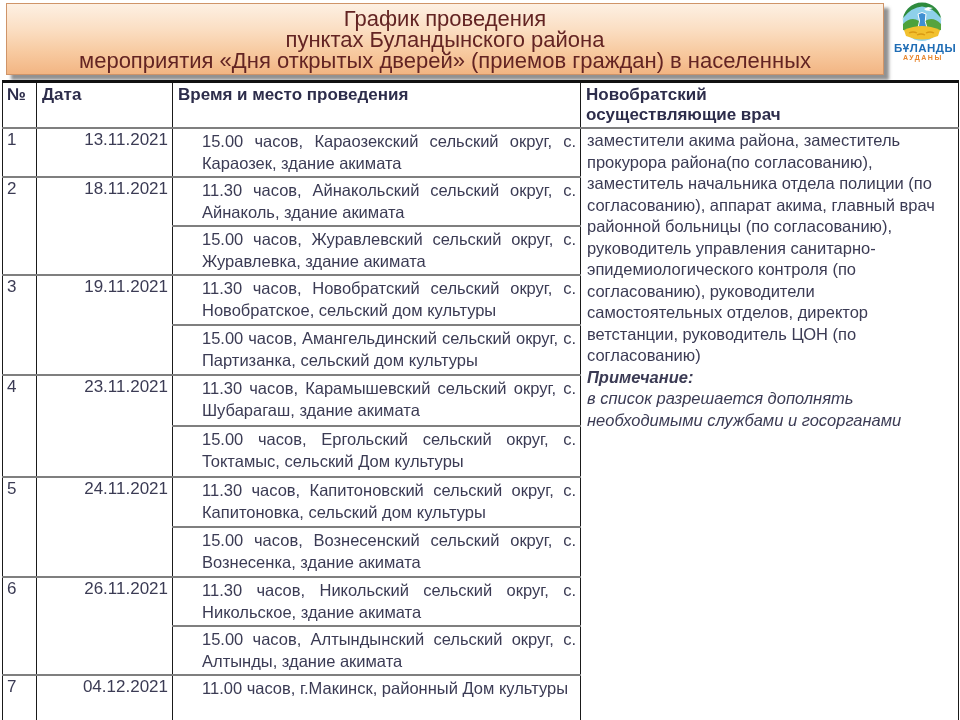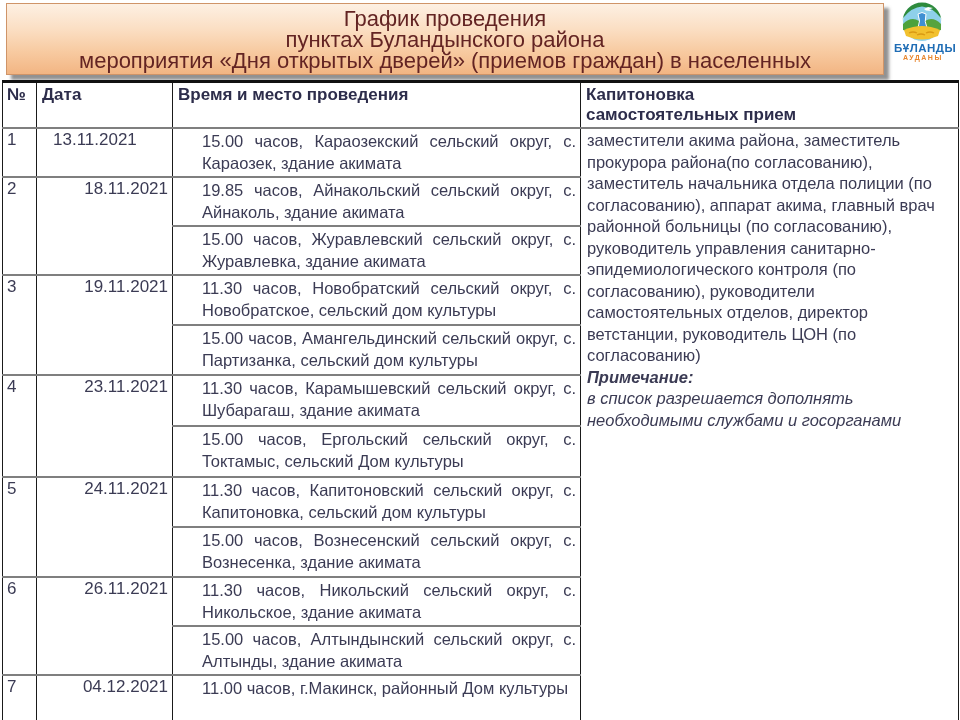--- a/index.html
+++ b/index.html
@@ -49,21 +49,21 @@
   }
   col.c-num{width:34px;}
   col.c-date{width:136px;}
   col.c-place{width:408px;}
   col.c-lead{width:378px;}
   tr.h-head{height:43px;}
   tr.h-49{height:49px;} tr.h-48{height:48px;} tr.h-47{height:47px;}
   tr.h-50{height:50px;} tr.h-51{height:51px;} tr.h-45{height:45px;}
   td.num{font-size:17px;padding-left:4px;}
   td.date{font-size:17px;white-space:nowrap;text-align:right;}
-  td.date.centered{text-align:left;padding-left:16px;}
+  td.date.centered{text-align:right;padding-left:16px;}
   td.place{text-align:justify;line-height:22px;padding-left:29px;}
   td.leaders{line-height:21.5px;padding-left:6px;padding-right:4px;text-align:left;}
   .note-label{font-weight:bold;font-style:italic;}
   .note-text{font-style:italic;}
 </style>
 </head>
 <body>
 
 <div class="banner">
   <div class="banner-line">График проведения</div>
@@ -93,40 +93,40 @@
         <col class="c-date">
         <col class="c-place">
         <col class="c-lead">
       </colgroup>
   <tbody>
         <tr class="h-head">
     <th style="text-align:left;padding-left:4px;">№</th>
     <th>Дата</th>
     <th>Время и место проведения</th>
     <th>
-      <span style="display:block;">Капитоновка</span>
-      <span style="display:block;">самостоятельных прием</span>
+      <span style="display:block;">Новобратский</span>
+      <span style="display:block;">осуществляющие врач</span>
     </th>
   </tr>
 
   <tr class="h-49">
     <td class="num">1</td>
     <td class="date centered">13.11.2021</td>
     <td class="place">15.00 часов,  Караозекский  сельский  округ, с. Караозек, здание акимата</td>
     <td class="leaders" rowspan="12">
       <span>заместители акима района, заместитель прокурора района(по согласованию), заместитель начальника отдела полиции (по согласованию),   аппарат акима, главный врач районной  больницы (по согласованию), руководитель управления санитарно-эпидемиологического контроля (по согласованию), руководители самостоятельных отделов, директор ветстанции, руководитель ЦОН (по согласованию)</span>
       <span class="note-label" style="display:block;">Примечание:</span>
       <span class="note-text" style="display:block;">в список разрешается дополнять необходимыми службами и госорганами</span>
     </td>
   </tr>
 
   <tr class="h-48">
     <td class="num" rowspan="2">2</td>
     <td class="date" rowspan="2">18.11.2021</td>
-    <td class="place">19.85 часов,   Айнакольский  сельский  округ, с. Айнаколь, здание акимата</td>
+    <td class="place">11.30 часов,   Айнакольский  сельский  округ, с. Айнаколь, здание акимата</td>
   </tr>
   <tr class="h-47">
     <td class="place">15.00 часов, Журавлевский  сельский округ,  с. Журавлевка, здание акимата</td>
   </tr>
 
   <tr class="h-50">
     <td class="num" rowspan="2">3</td>
     <td class="date" rowspan="2">19.11.2021</td>
     <td class="place">11.30  часов,  Новобратский  сельский  округ, с. Новобратское, сельский дом культуры</td>
   </tr>

